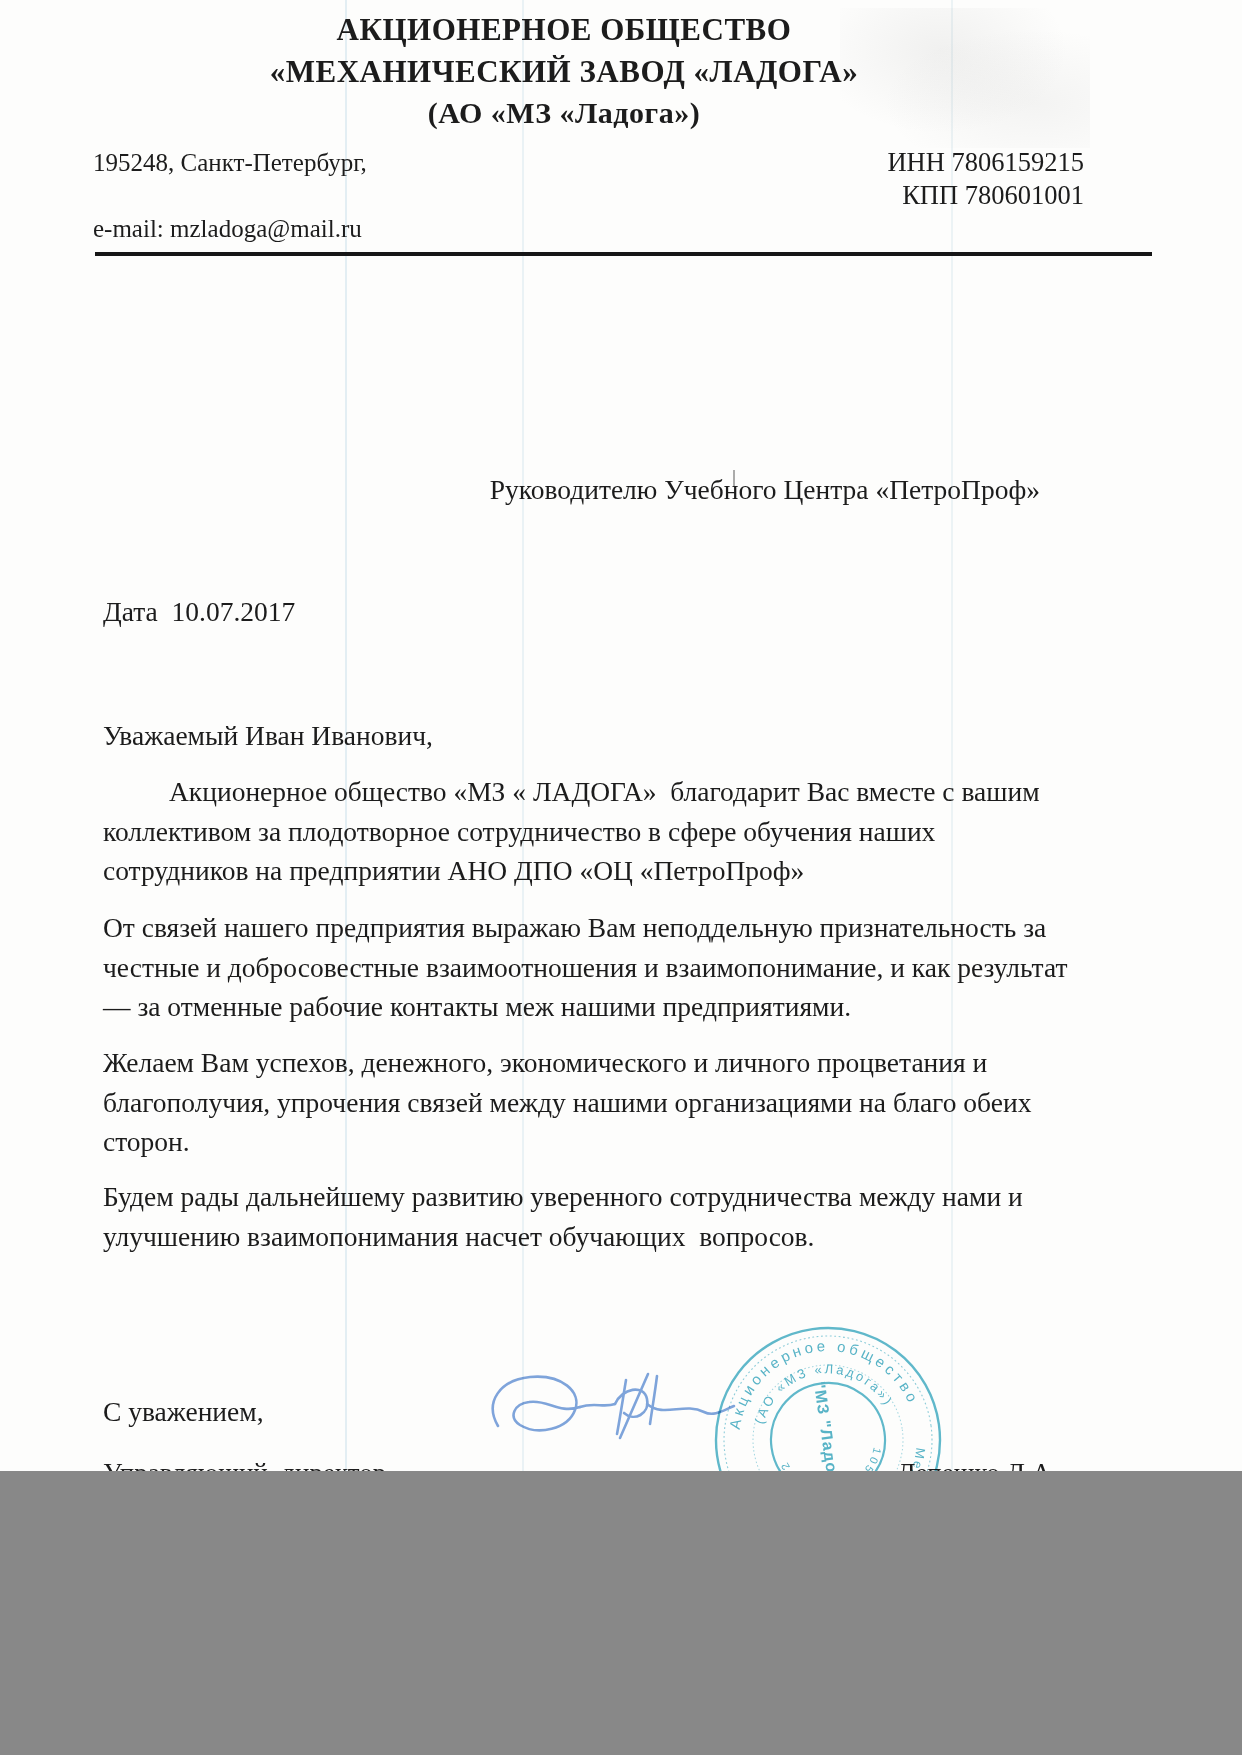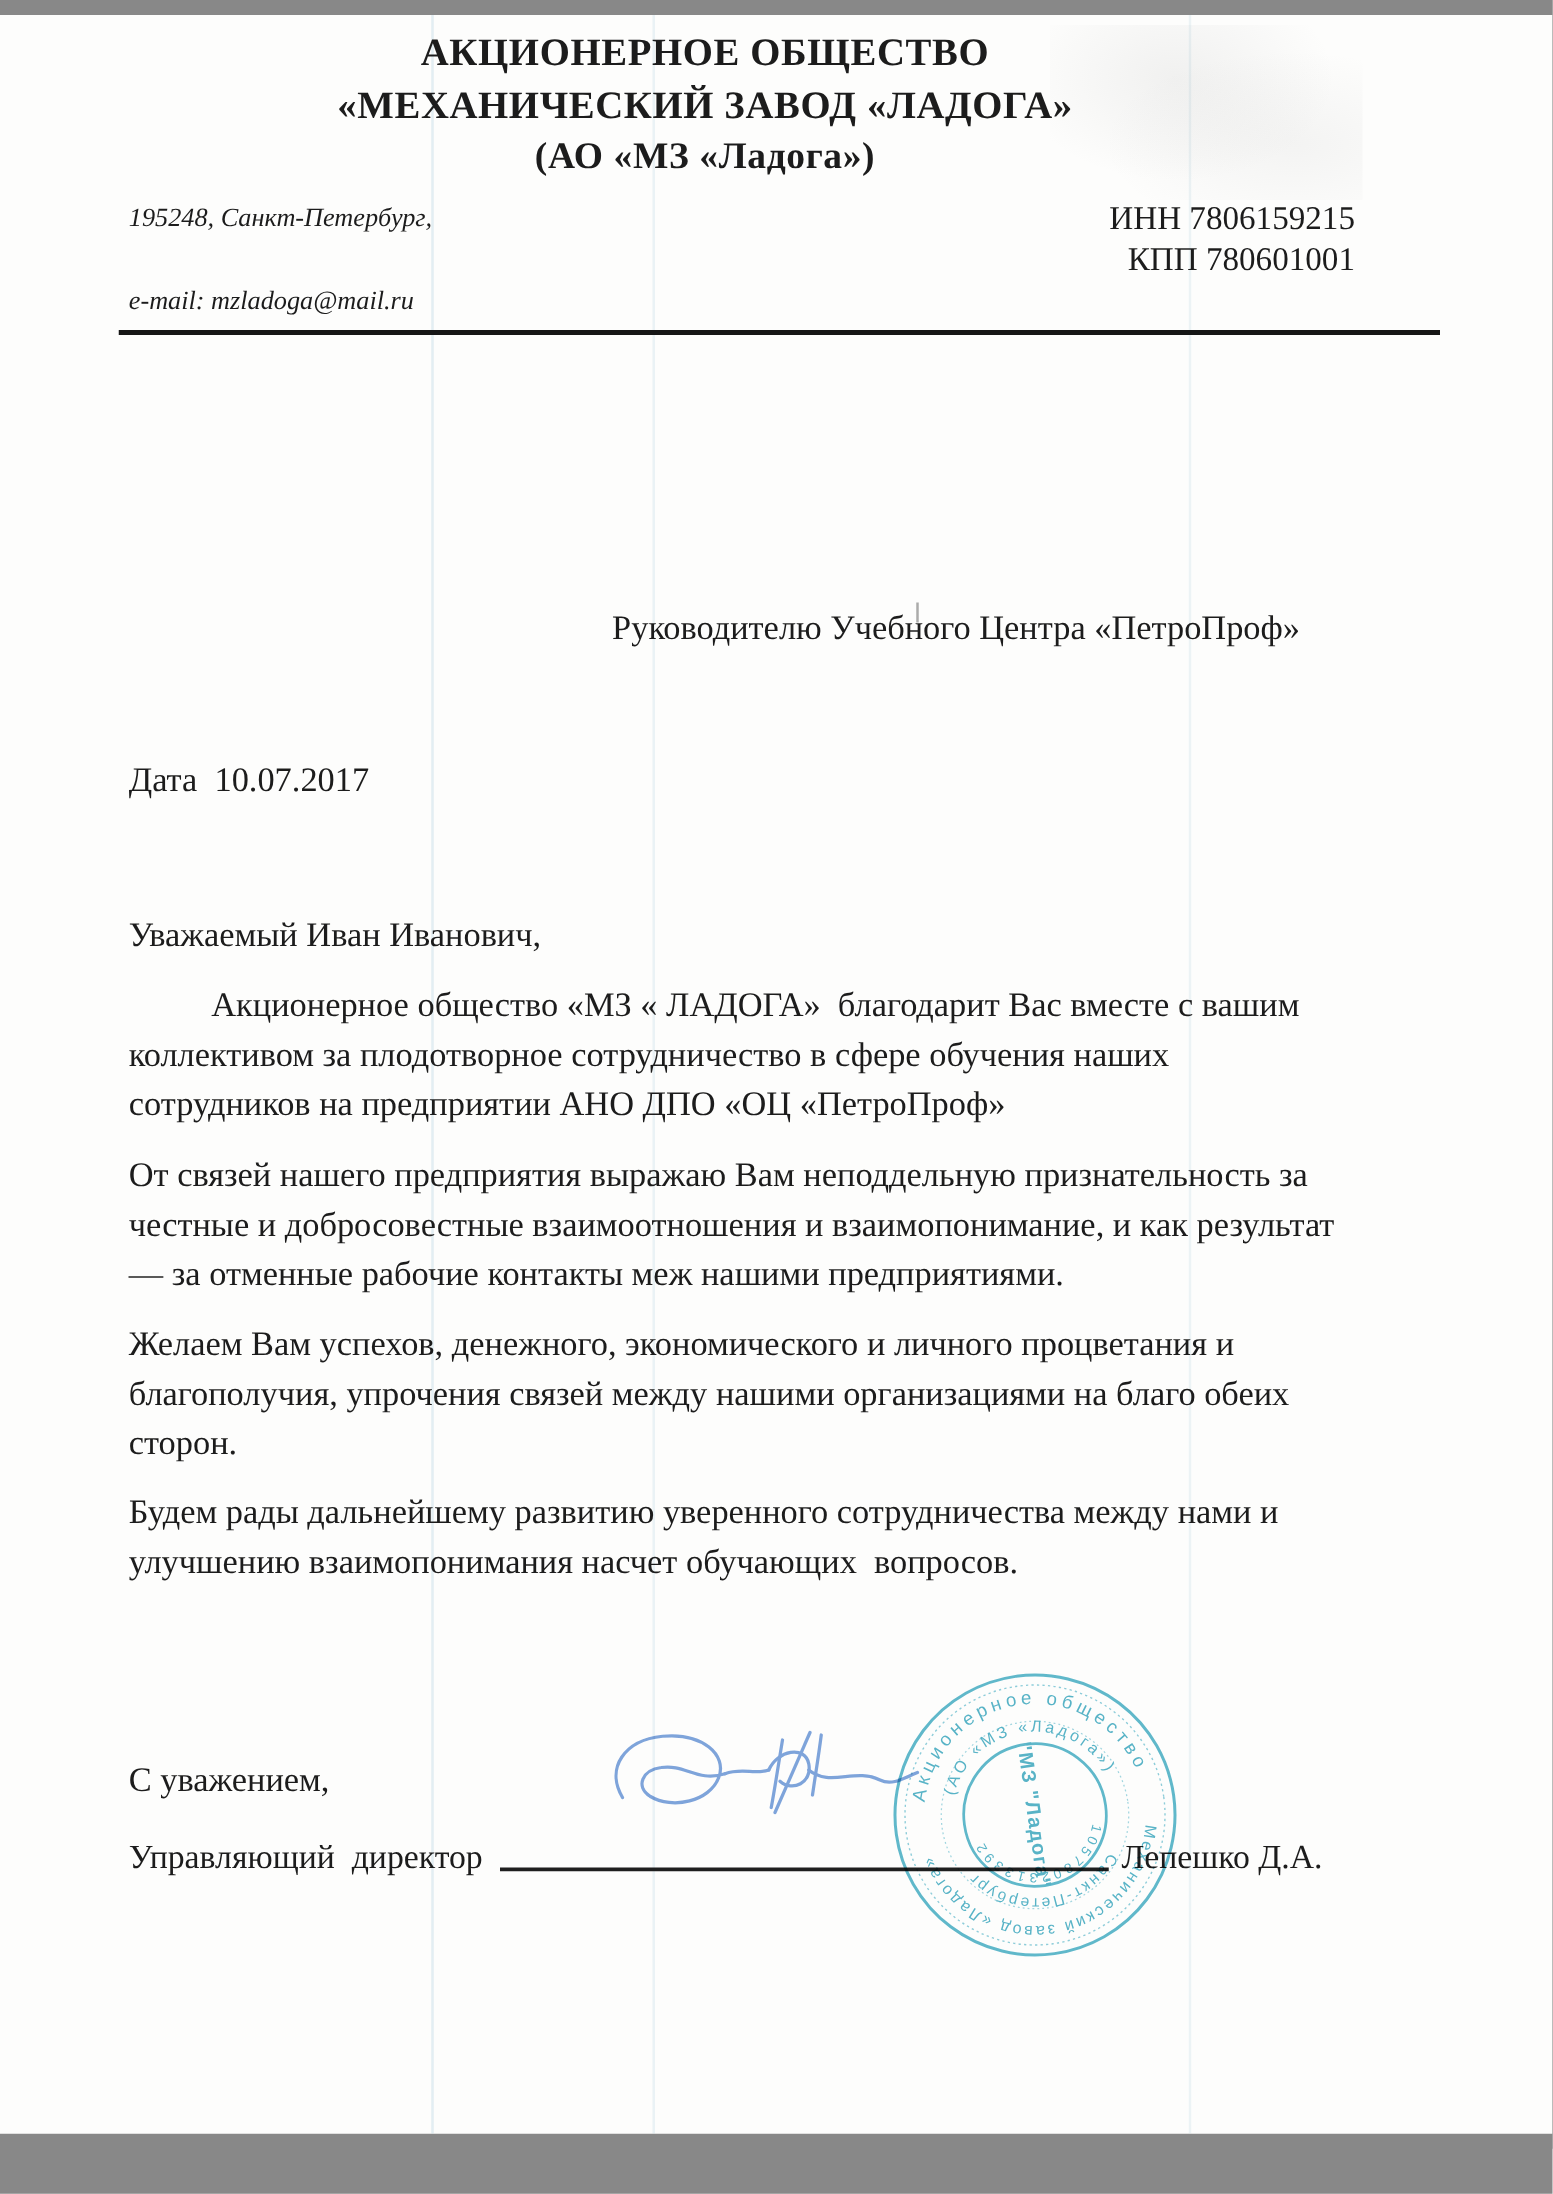--- a/index.html
+++ b/index.html
@@ -1,34 +1,34 @@
 <!DOCTYPE html>
 <html><head>
 <meta charset="utf-8">
 <style>
   html,body{margin:0;padding:0;background:#888;}
   .page{
     position:relative;
-    width:1242px;height:1695px;
-    margin:12px auto;
+    width:1242px;height:1471px;
+    margin:0 auto;
     background:#fdfdfc;
     overflow:hidden;
     font-family:"Liberation Serif","DejaVu Serif",serif;
     color:#1c1c1c;
   }
   
   .scanline{position:absolute;top:0;bottom:0;width:2px;background:rgba(170,205,222,.30);}
   .smudge{position:absolute;pointer-events:none;}
   .tick{position:absolute;width:2px;height:16px;background:rgba(70,70,70,.45);}
 
   .title-line{
     position:absolute;left:0;width:1128px;text-align:center;
     font-weight:bold;font-size:31px;white-space:pre;letter-spacing:.5px;
   }
-  .hdr-left{position:absolute;left:103px;font-size:21px;line-height:33px;white-space:pre;font-style:italic;}
+  .hdr-left{position:absolute;left:93px;font-size:25px;line-height:33px;white-space:pre;}
   .hdr-right{position:absolute;right:158px;font-size:26.5px;line-height:33px;white-space:pre;}
   .rule{position:absolute;left:95px;top:252px;width:1057px;height:4px;background:#161616;}
 
   .line{position:absolute;font-size:27.5px;white-space:pre;}
   .para{position:absolute;left:103px;width:945px;font-size:27.5px;line-height:39.5px;}
   .para > div{white-space:pre;}
   .indent{text-indent:66px;}
 
   .sign-row{
     position:absolute;left:103px;top:1452px;width:955px;

